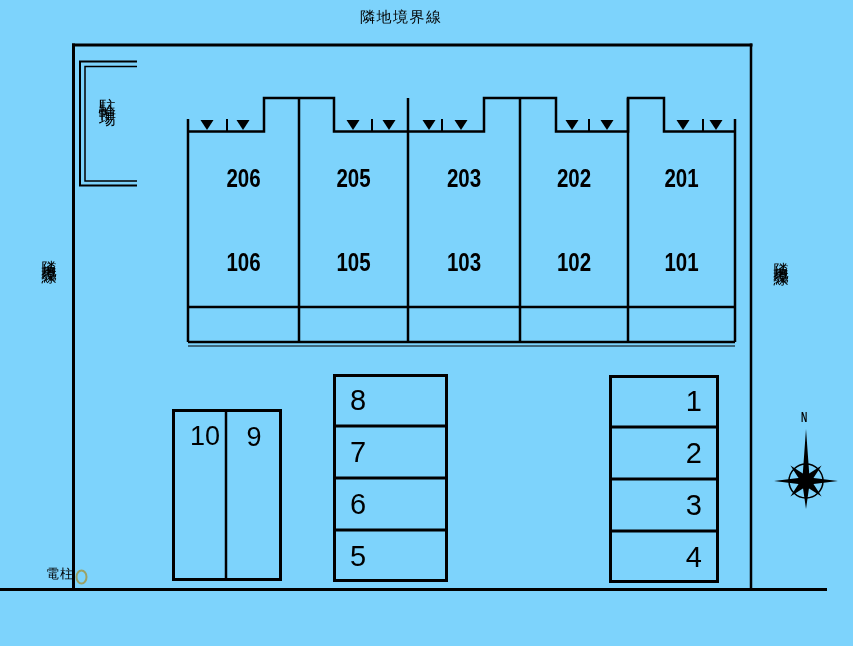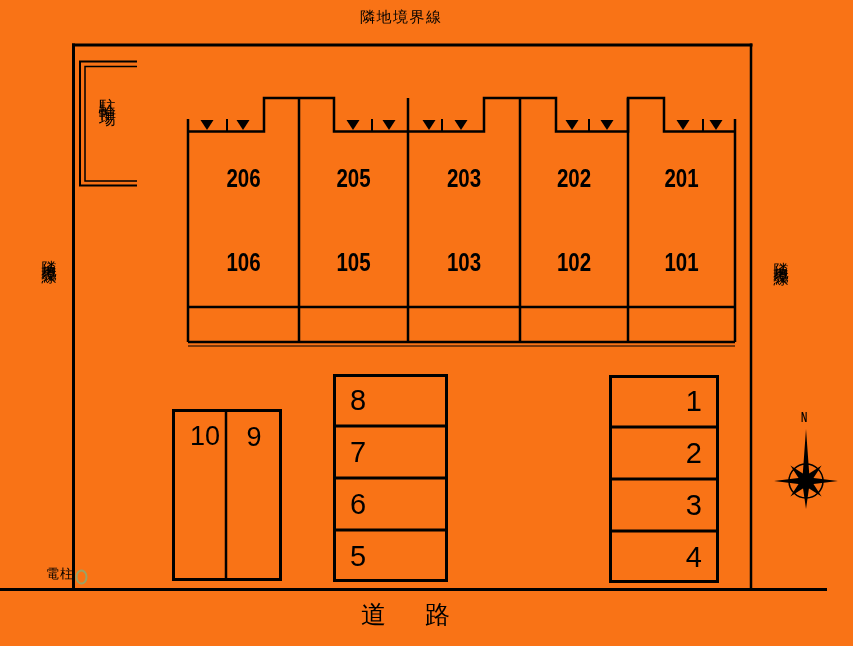--- a/index.html
+++ b/index.html
@@ -1,17 +1,17 @@
 <!DOCTYPE html>
 <html><head>
 <meta charset="utf-8">
 <style>
   html,body{margin:0;padding:0;background:#fff;}
   .canvas{
-    position:relative;width:853px;height:646px;background:#f97316;overflow:hidden;
+    position:relative;width:853px;height:646px;background:#7dd3fc;overflow:hidden;
     font-family:"Liberation Sans","DejaVu Sans",sans-serif;color:#000;
   }
   .canvas svg{position:absolute;left:0;top:0;}
   .lbl{position:absolute;white-space:nowrap;color:#000;}
   .vtext{writing-mode:vertical-rl;text-orientation:upright;}
   .boundary-top{left:360px;top:8px;font-size:15px;letter-spacing:1.5px;}
   .boundary-left{left:39px;top:248px;font-size:15px;letter-spacing:2.5px;}
   .boundary-right{left:771px;top:250px;font-size:15px;letter-spacing:2.5px;}
   .bike{left:96px;top:84px;font-size:17px;letter-spacing:6px;}
   .pole{left:38px;top:565px;font-size:13px;letter-spacing:1px;margin-left:8px;}
@@ -90,21 +90,20 @@
       <circle cx="806" cy="481" r="4" fill="#000"></circle>
     </g>
   </svg>
 
   <div class="lbl boundary-top">隣地境界線</div>
   <div class="lbl vtext boundary-left">隣地境界線</div>
   <div class="lbl vtext boundary-right">隣地境界線</div>
 
   <div class="lbl vtext bike">駐輪場</div>
   <div class="lbl pole">電柱</div>
-  <div class="lbl road">道路</div>
   <div class="lbl north">N</div>
 
   <div class="room" style="left:188px;width:111px;top:165px;">206</div>
   <div class="room" style="left:299px;width:109px;top:165px;">205</div>
   <div class="room" style="left:408px;width:112px;top:165px;">203</div>
   <div class="room" style="left:520px;width:108px;top:165px;">202</div>
   <div class="room" style="left:628px;width:107px;top:165px;">201</div>
 
   <div class="room" style="left:188px;width:111px;top:249px;">106</div>
   <div class="room" style="left:299px;width:109px;top:249px;">105</div>

